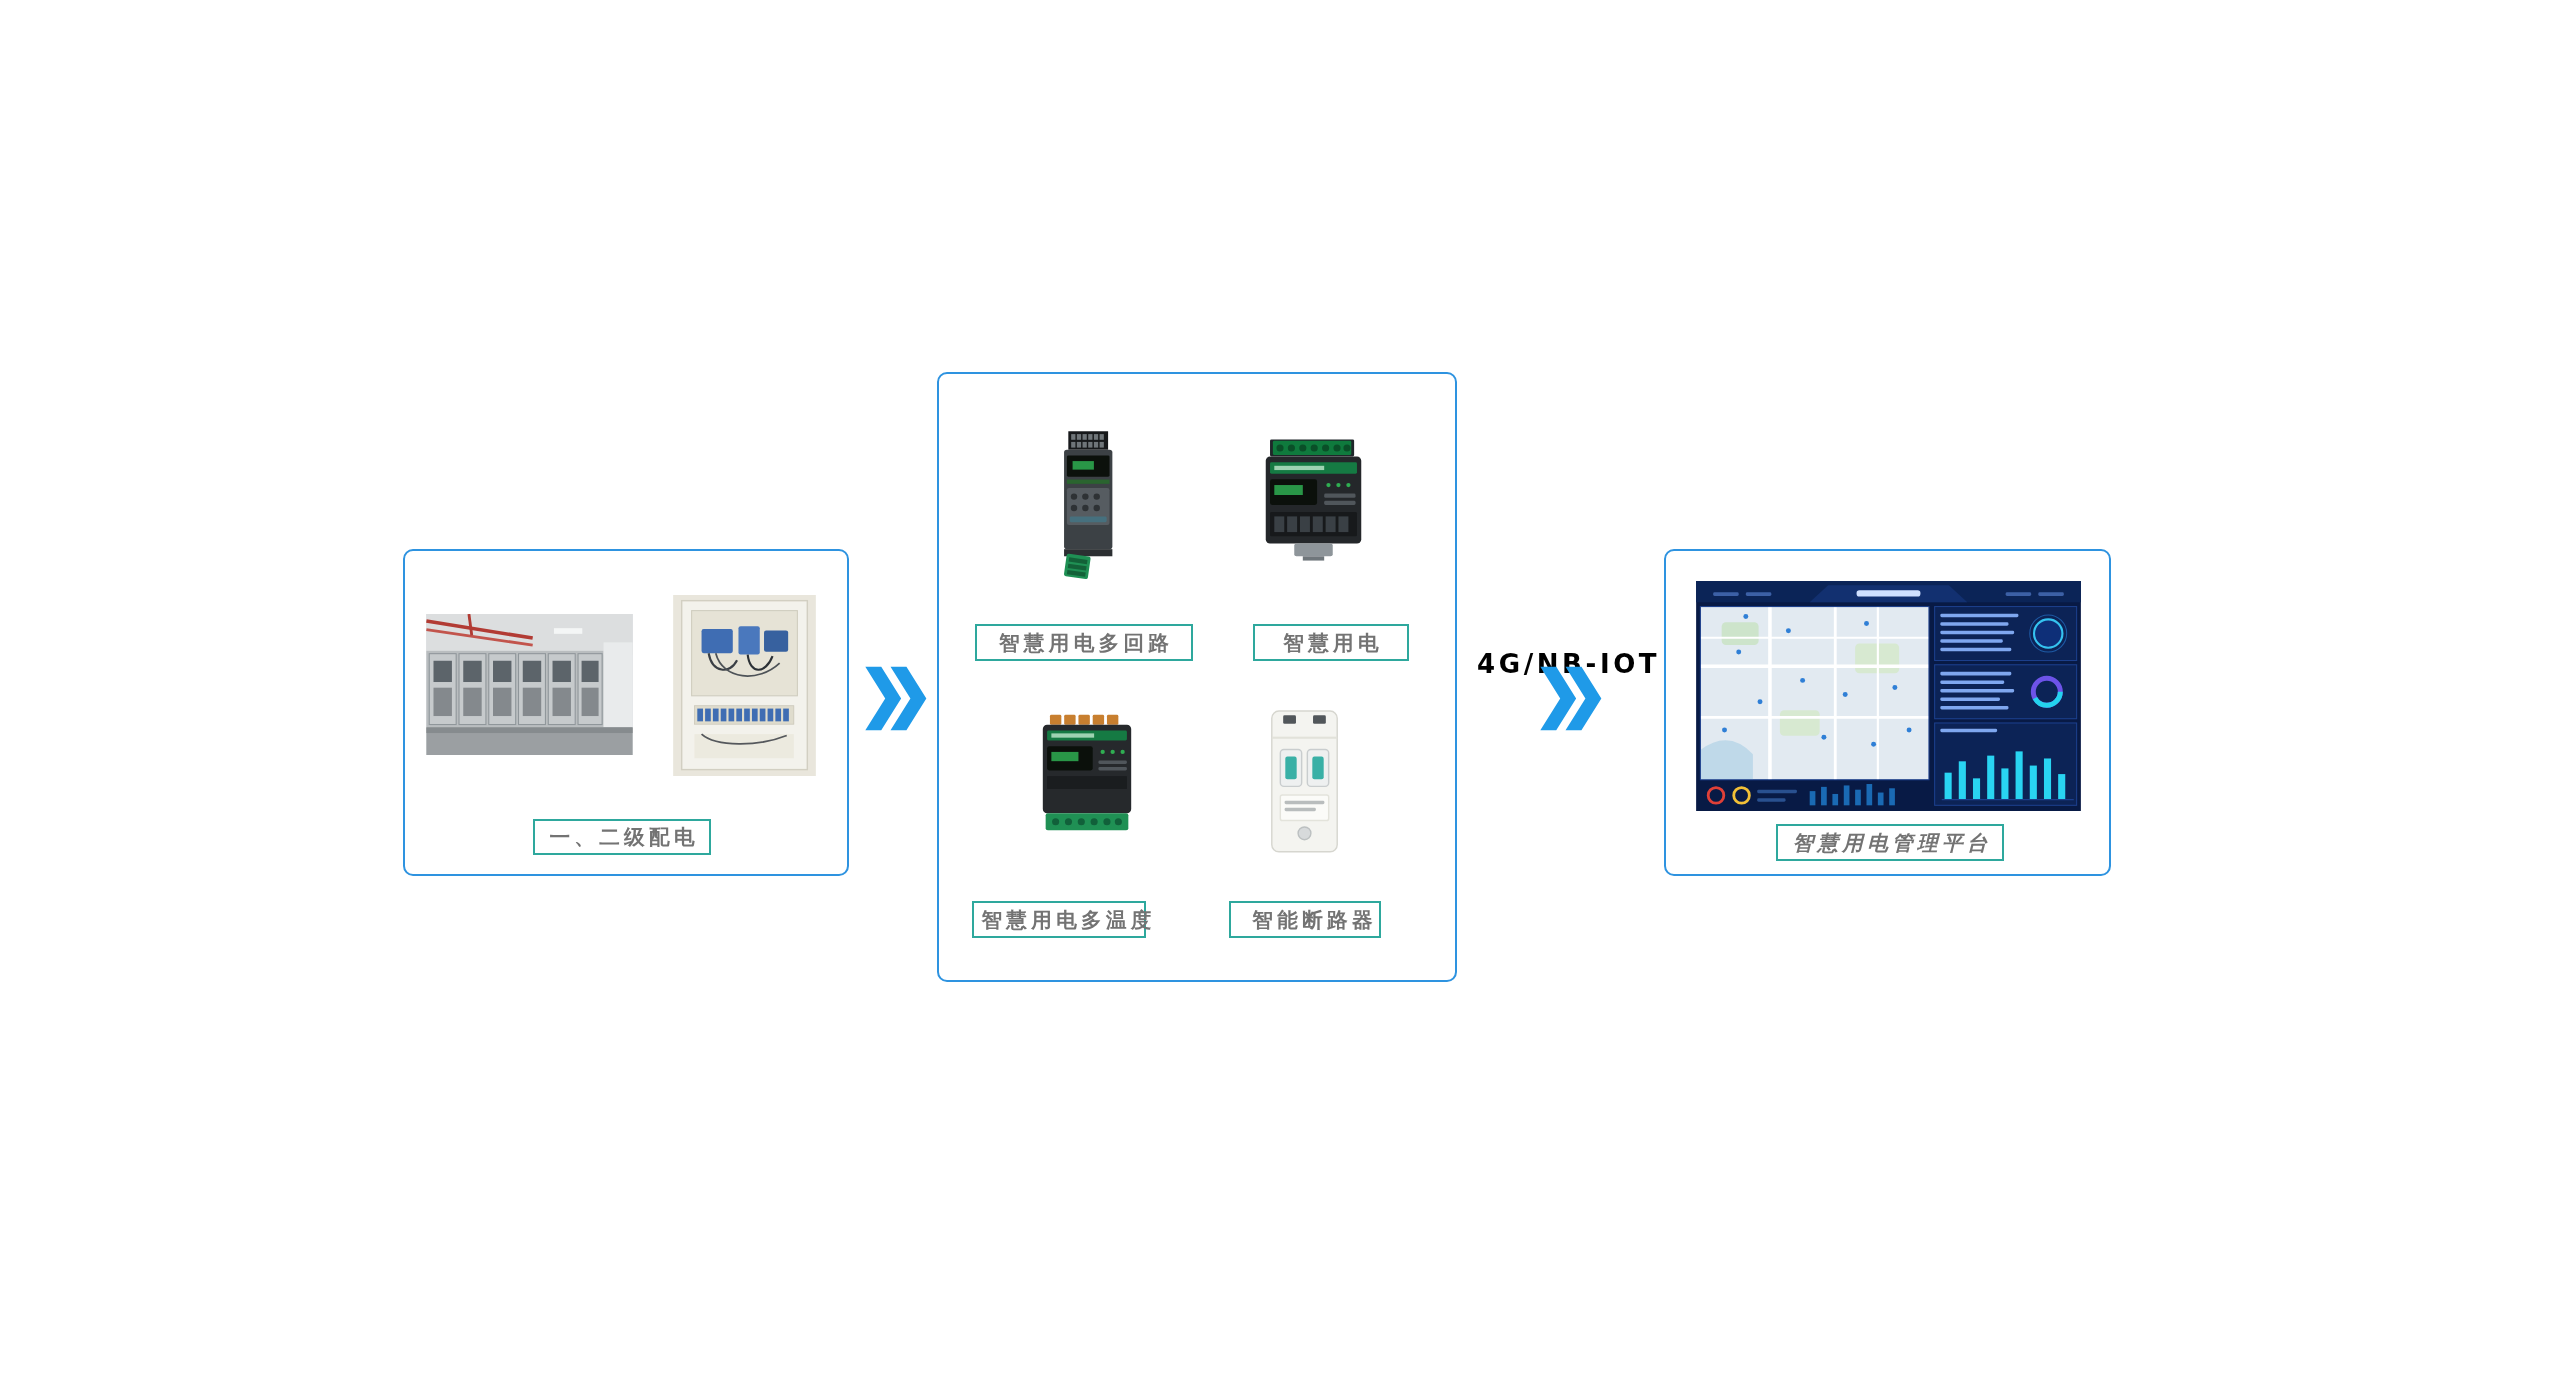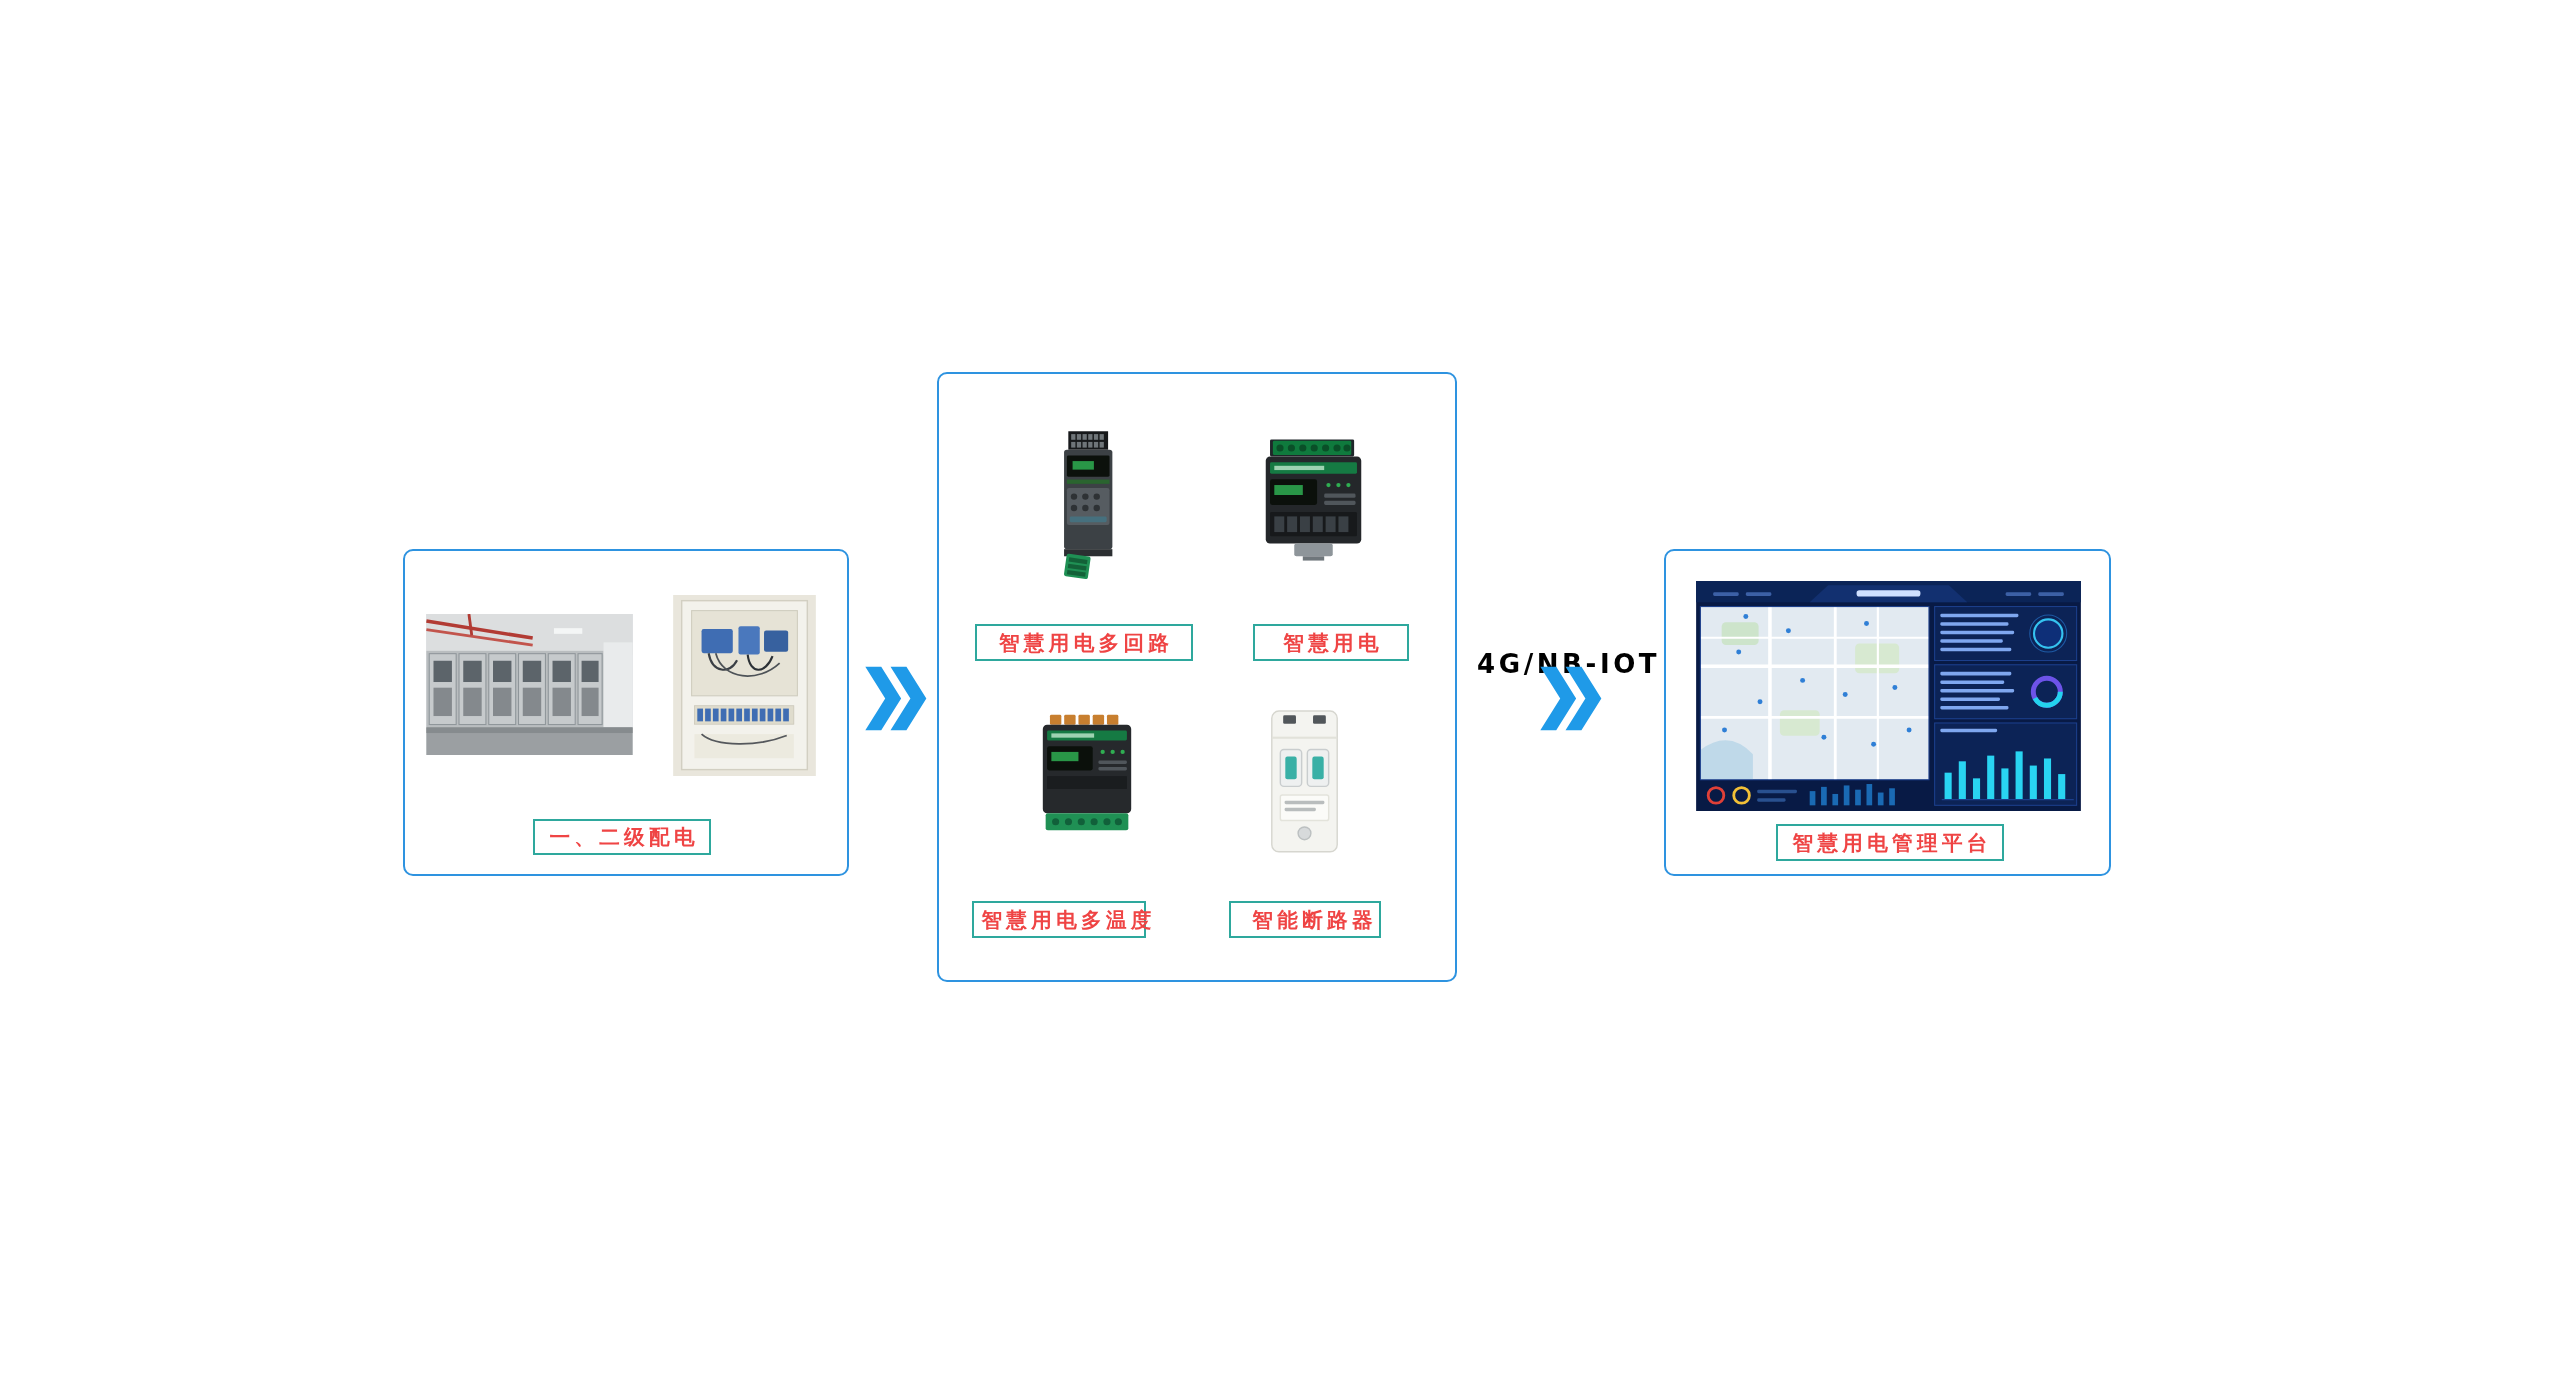--- a/index.html
+++ b/index.html
@@ -21,21 +21,21 @@
   .label-box {
     position: absolute;
     border: 2.1px solid #2ea89d;
     background: #ffffff;
     display: flex;
     align-items: center;
     justify-content: center;
     font-weight: bold;
     font-size: 20.6px;
     letter-spacing: 4.3px;
-    color: #ef4444;
+    color: #737373;
     white-space: nowrap;
   }
   .label-box span { display: inline-block; transform: translateX(2.1px); }
   .conn-label {
     position: absolute;
     font-weight: bold;
     font-size: 26px;
     letter-spacing: 3.6px;
     color: #000000;
     white-space: nowrap;
@@ -289,21 +289,21 @@
 
   <div class="conn-label" style="left:1477px; top:606px;margin-top:43px;">4G/NB-IOT</div>
 
   <div class="arrow" style="left:1539px; top:660px; width:63px; height:77px;">
     <svg viewBox="0 0 95 100">
       <path d="M2,2 L26,2 L56,50 L26,98 L2,98 L32,50 Z" fill="#1f9ae8"></path>
       <path d="M40,2 L64,2 L94,50 L64,98 L40,98 L70,50 Z" fill="#1f9ae8"></path>
     </svg>
   </div>
 
-  <div class="flow-box" style="left:1664px; top:549px; width:447px; height:327px;">
+  <div class="flow-box" style="left:1664px; top:549px; width:447px; height:327px;font-style:italic;">
 
     <div class="dashboard" style="left:30px; top:30px; width:385px; height:230px;">
       <svg viewBox="0 0 542 324">
         <rect width="542" height="324" fill="#081a45"></rect>
         <rect width="542" height="30" fill="#0b2457"></rect>
         <path d="M160,30 L186,6 L356,6 L382,30 Z" fill="#123070"></path>
         <rect x="226" y="13" width="90" height="9" rx="4" fill="#cfe0ff"></rect>
         <g fill="#3c60a6">
           <rect x="24" y="16" width="36" height="5" rx="2"></rect>
           <rect x="70" y="16" width="36" height="5" rx="2"></rect>

